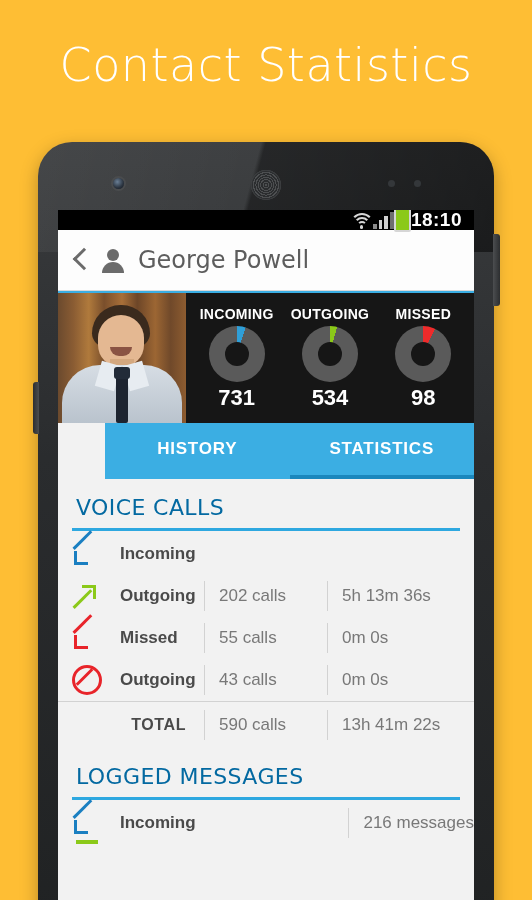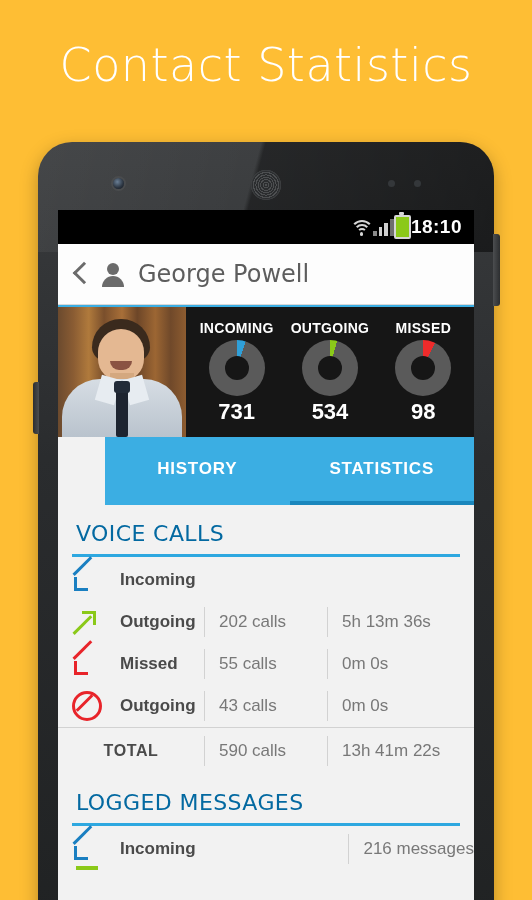--- a/index.html
+++ b/index.html
@@ -58,21 +58,21 @@
     background:linear-gradient(90deg,#2c2e30,#4c4e50);
     border-radius:3px 0 0 3px;
   }
   
   .screen{
     position:absolute;left:20px;top:68px;width:416px;height:722px;
     background:#F2F2F2;overflow:hidden;
   }
   
   .statusbar{
-    height:34px;background:#000000;position:relative;
+    height:20px;background:#000000;position:relative;
     display:flex;align-items:center;justify-content:flex-end;
     padding-right:12px;gap:0;
   }
   .wifi-icon{width:22px;height:17px;position:relative;display:inline-block;}
   .wifi-icon span{
     position:absolute;left:50%;transform:translateX(-50%);
     border:2.2px solid #d6d6d6;border-bottom-color:transparent;
     border-left-color:transparent;border-right-color:transparent;
     border-radius:50%;
   }
@@ -124,21 +124,21 @@
   .photo .neck{position:absolute;left:52px;top:66px;width:24px;height:16px;background:#d4a87f;}
   .photo .tie{position:absolute;left:58px;top:80px;width:12px;height:50px;background:#1d2430;border-radius:2px;}
   .photo .tie-knot{position:absolute;left:56px;top:74px;width:16px;height:12px;background:#222b38;border-radius:3px;}
   .donuts{flex:1;display:flex;align-items:center;justify-content:space-around;padding:0 4px;}
   .donut-col{display:flex;flex-direction:column;align-items:center;width:92px;}
   .donut-label{color:#ffffff;font-size:14px;font-weight:bold;letter-spacing:0.3px;margin-bottom:4px;}
   .donut{width:56px;height:56px;border-radius:50%;position:relative;}
   .donut .hole{position:absolute;left:16px;top:16px;width:24px;height:24px;border-radius:50%;background:#161616;}
   .donut-value{color:#ffffff;font-size:22px;font-weight:bold;margin-top:3px;}
   
-  .tabs{height:68px;background:#3BAEE3;display:flex;margin-left:47px;}
+  .tabs{height:56px;background:#3BAEE3;display:flex;margin-left:47px;}
   .tab{
     flex:1;display:flex;align-items:center;justify-content:center;
     color:#ffffff;font-size:17px;font-weight:bold;letter-spacing:0.8px;
     border-bottom:4px solid transparent;
   }
   .tab.active{border-bottom-color:#1B87BD;}
   
   .content{background:#F2F2F2;height:438px;overflow:hidden;}
   .section-head{
     font-size:22px;color:#0369a1;padding:16px 18px 8px 18px;
@@ -150,21 +150,21 @@
   .row .label-cell{flex:1;font-size:17px;font-weight:bold;color:#4a4a4a;padding-left:4px;}
   .row .num-cell{
     width:108px;flex:none;text-align:left;font-size:17px;color:#787878;
     border-left:1px solid #d2d2d2;padding-left:14px;height:30px;line-height:30px;
   }
   .row .dur-cell{
     width:132px;flex:none;text-align:left;font-size:17px;color:#787878;
     border-left:1px solid #d2d2d2;padding-left:14px;height:30px;line-height:30px;
   }
   .row.total{border-top:1px solid #d2d2d2;height:46px;}
-  .row.total .label-cell{text-align:center;padding-right:18px;font-size:16px;letter-spacing:0.6px;color:#4a4a4a;}
+  .row.total .label-cell{text-align:right;padding-right:18px;font-size:16px;letter-spacing:0.6px;color:#4a4a4a;}
   .row.total .icon-cell{width:0;}
   
   .arrow{width:26px;height:26px;position:relative;}
   .arrow .shaft{position:absolute;left:2px;top:12px;width:25px;height:3px;transform-origin:2px 1.5px;}
   .arrow .h1{position:absolute;width:3px;height:14px;}
   .arrow .h2{position:absolute;width:14px;height:3px;}
   
   .arrow.in .shaft{transform:rotate(-45deg);left:1px;top:5px;}
   .arrow.in .h1{left:2px;top:10px;}
   .arrow.in .h2{left:2px;top:21px;}

